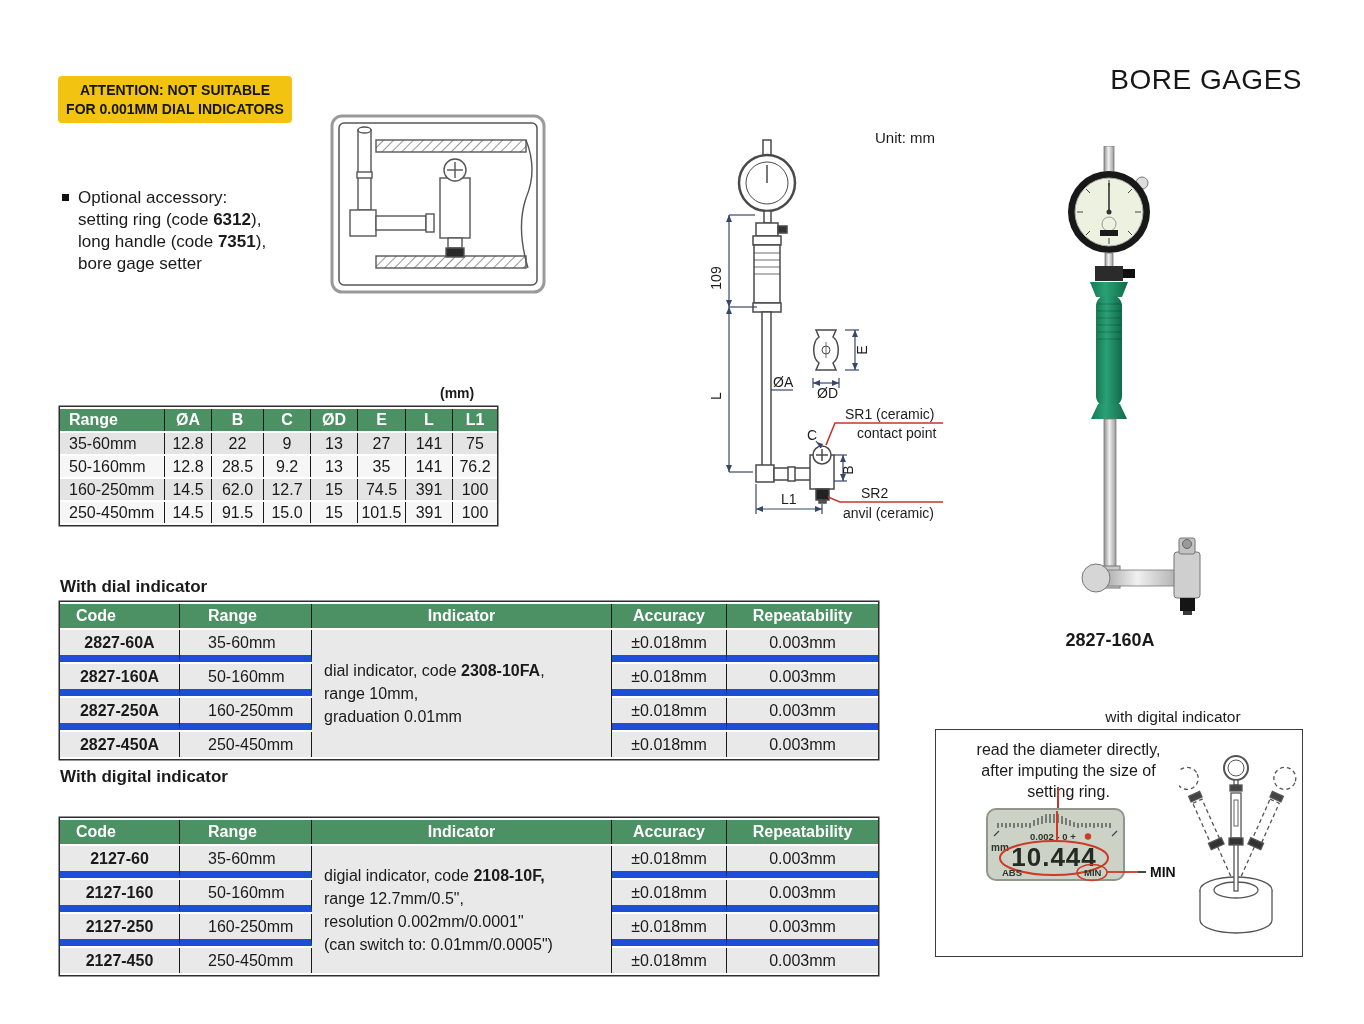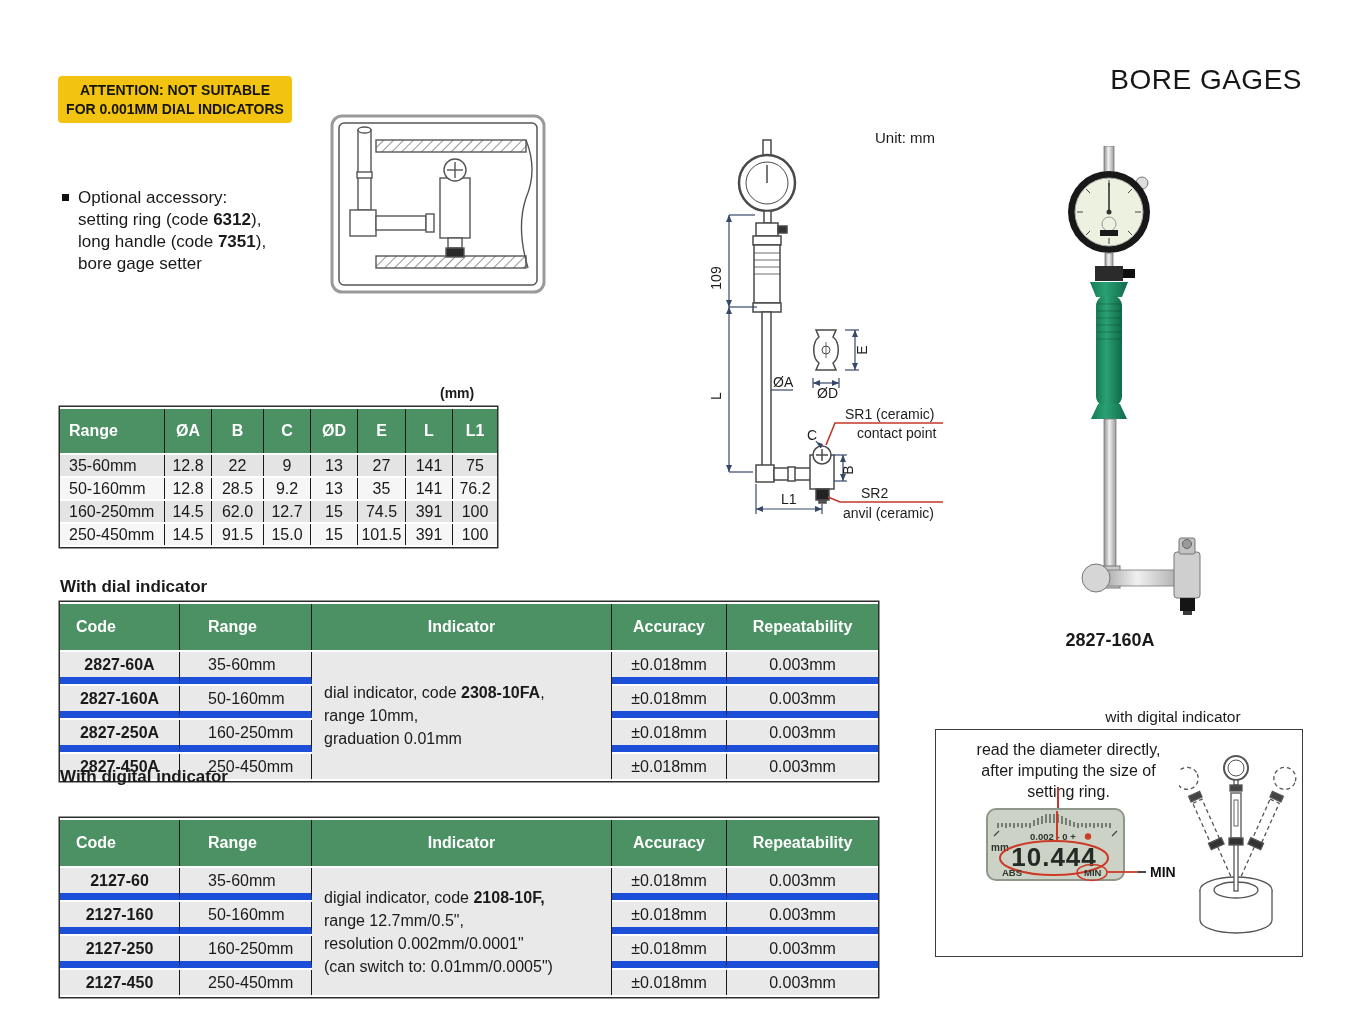--- a/index.html
+++ b/index.html
@@ -19,21 +19,21 @@
   .accessory{left:60px;top:187px;font-size:17px;line-height:22px;}
   .accessory .bullet{position:absolute;left:2px;top:7px;width:7px;height:7px;background:#111;}
   .accessory .lines{margin-left:18px;}
   .b{font-weight:bold;}
 
   .unitnote{left:875px;top:129px;font-size:15px;}
   .mmnote{left:440px;top:385px;font-size:14px;font-weight:bold;}
 
   
   table{border-collapse:separate;border-spacing:0 2px;box-shadow:0 0 0 1.5px #2e2e2e;}
-  th{background:#4b9164;color:#fff;font-weight:bold;font-size:16px;padding:11px 2px;}
+  th{background:#4b9164;color:#fff;font-weight:bold;font-size:16px;padding:0 2px;}
   td{font-size:16px;text-align:center;padding:0 2px;}
   th,td{border-right:1.5px solid #1a1a1a;}
   th:last-child,td:last-child{border-right:none;}
 
   .t1{left:60px;top:407px;width:437px;}
   .t1 th{height:22px;}
   .t1 td{height:21px;background:#e4e4e4;}
   .t1 tbody tr:nth-child(even) td{background:#f6f6f6;}
   .t1 td.range{text-align:left;padding-left:9px;}
 

